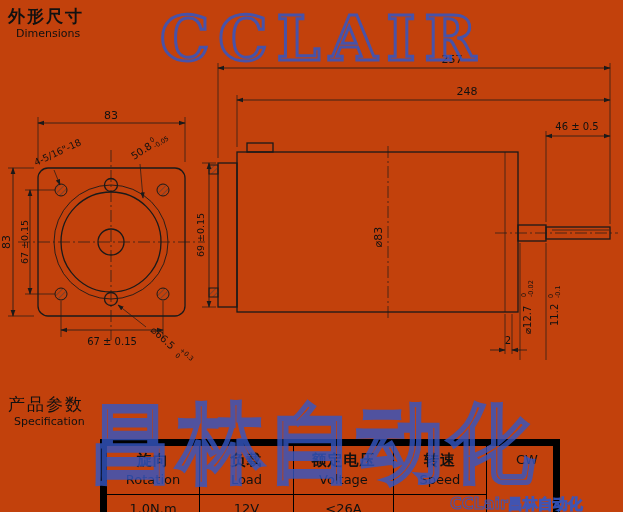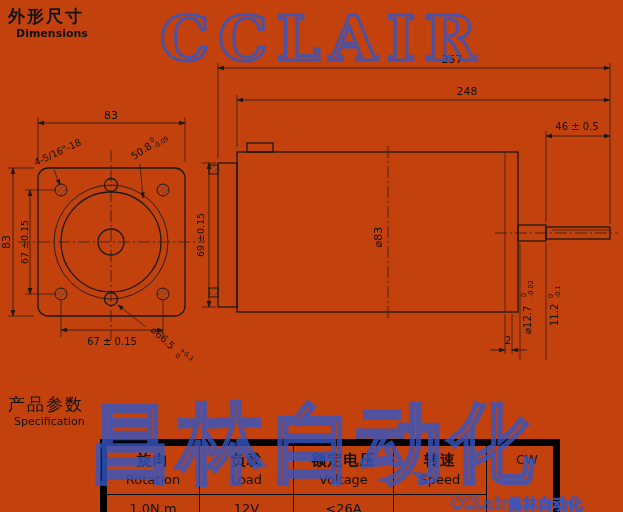--- a/index.html
+++ b/index.html
@@ -1,19 +1,19 @@
 <!DOCTYPE html>
 <html><head>
 <meta charset="utf-8">
 <style>
   html,body{margin:0;padding:0;background:#fff;}
   .stage{position:relative;width:623px;height:512px;background:#c2410c;overflow:hidden;
          font-family:"DejaVu Sans","Liberation Sans",sans-serif;color:#111;}
   .hdr-cn{position:absolute;left:8px;top:5px;font-size:17px;font-weight:bold;letter-spacing:2px;z-index:4;}
-  .hdr-en{position:absolute;left:16px;top:27px;font-size:11px;z-index:4;font-weight:bold;}
+  .hdr-en{position:absolute;left:16px;top:27px;font-size:11px;z-index:4;}
   .spec-cn{position:absolute;left:8px;top:393px;font-size:17px;font-weight:normal;letter-spacing:2px;z-index:4;}
   .spec-en{position:absolute;left:14px;top:415px;font-size:11px;z-index:4;}
   svg.draw{position:absolute;left:0;top:0;z-index:1;}
   svg.draw text{fill:#111;font-family:"DejaVu Sans","Liberation Sans",sans-serif;}
   .o{stroke:#1a1a1a;stroke-width:1.3;fill:none;}
   .of{stroke:#1a1a1a;stroke-width:1;}
   .c{stroke:#1a1a1a;stroke-width:.7;fill:none;stroke-dasharray:12 3 2 3;}
   .e{stroke:#1a1a1a;stroke-width:.7;fill:none;}
   .d{stroke:#1a1a1a;stroke-width:.8;fill:none;}
   .lbl{font-size:11px;}

